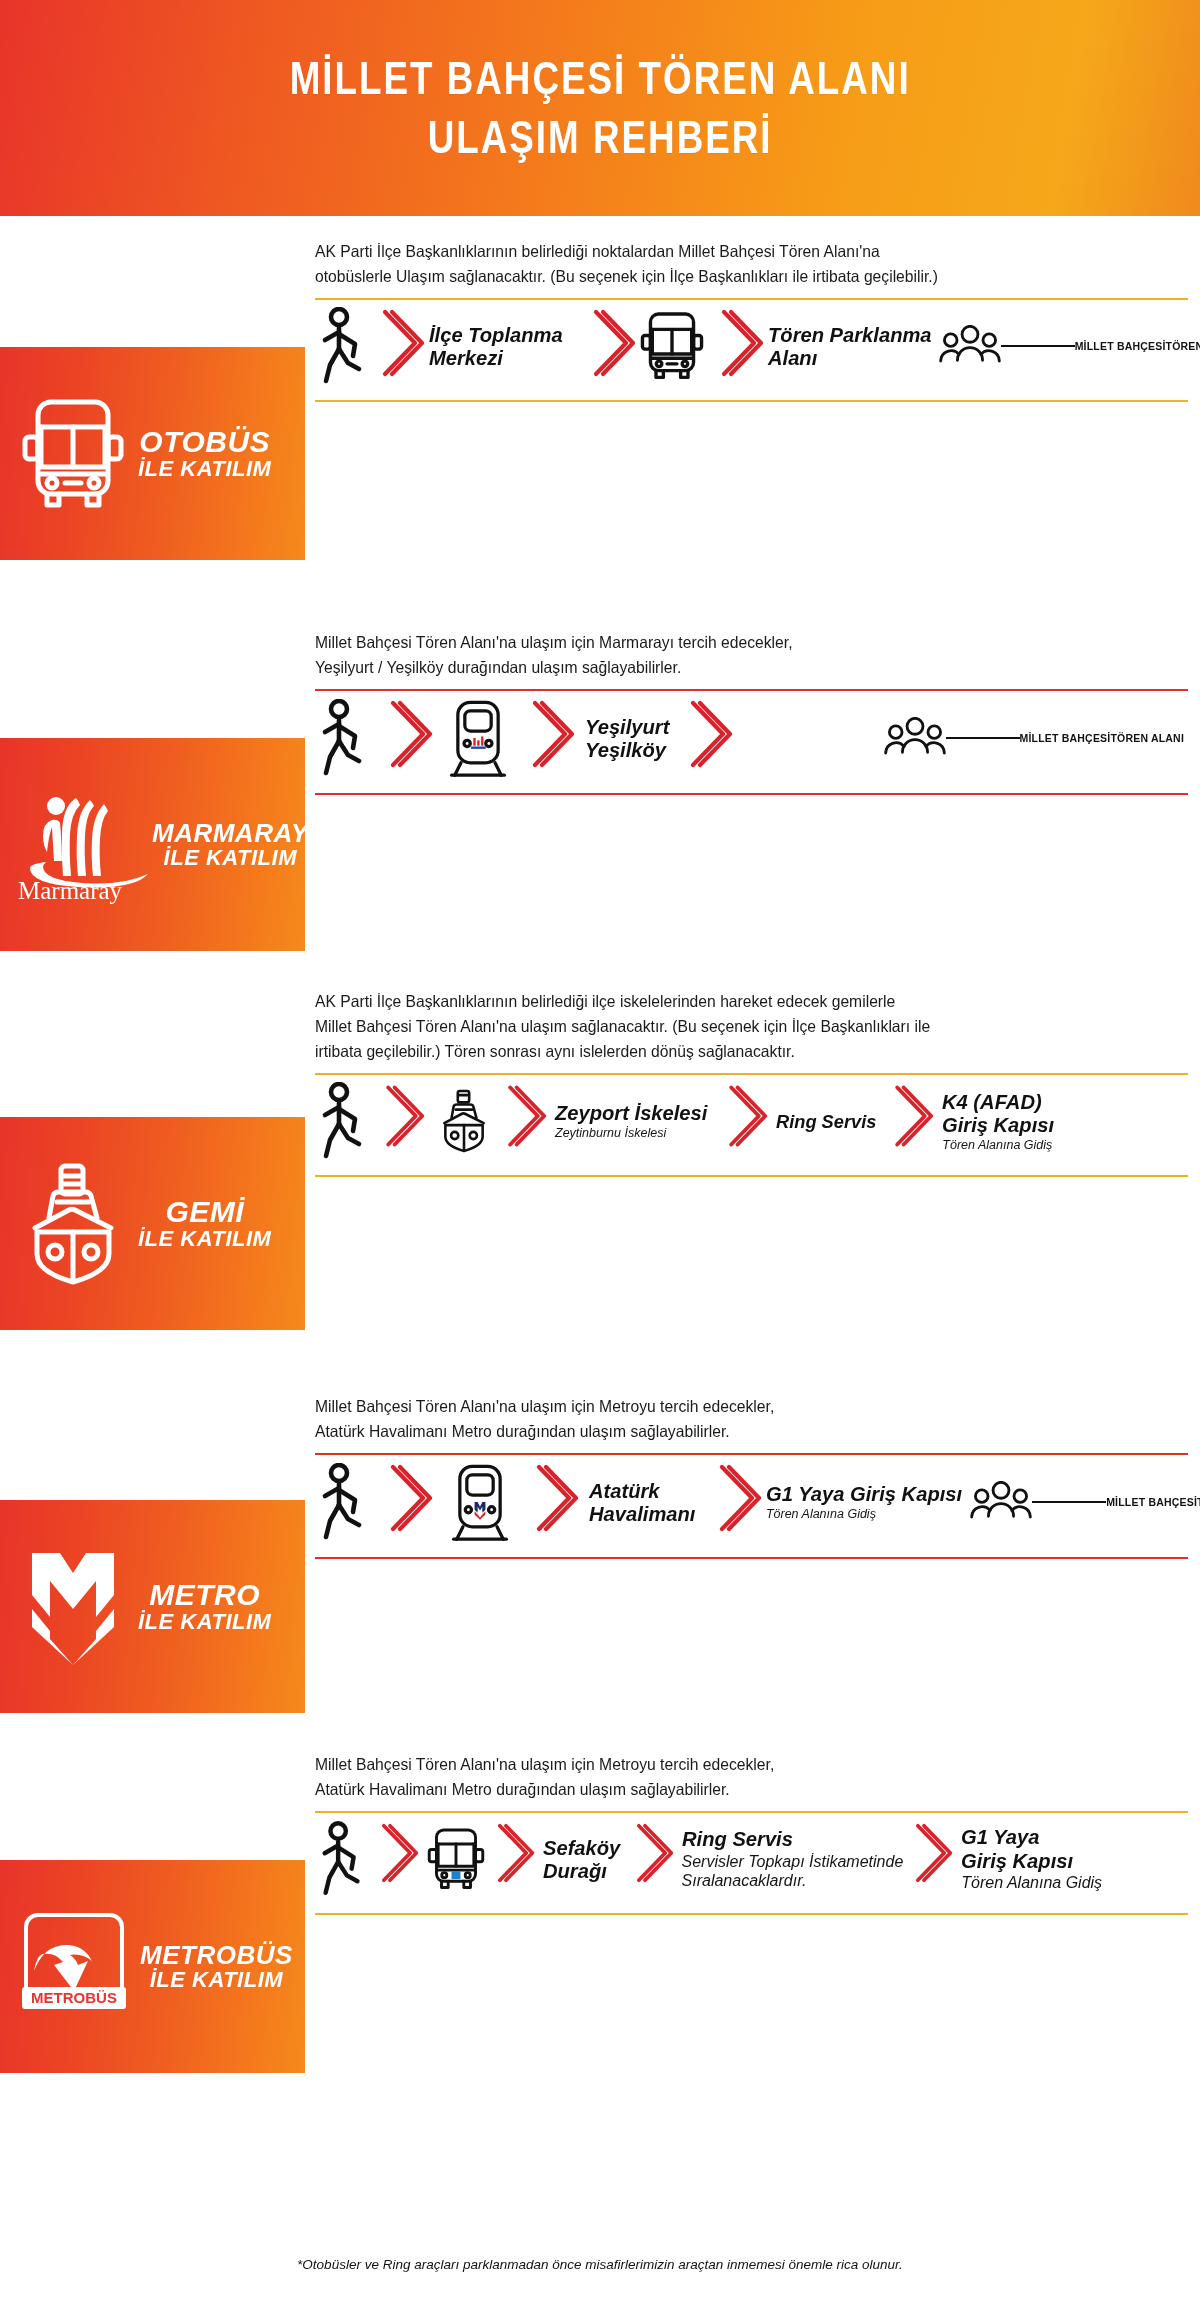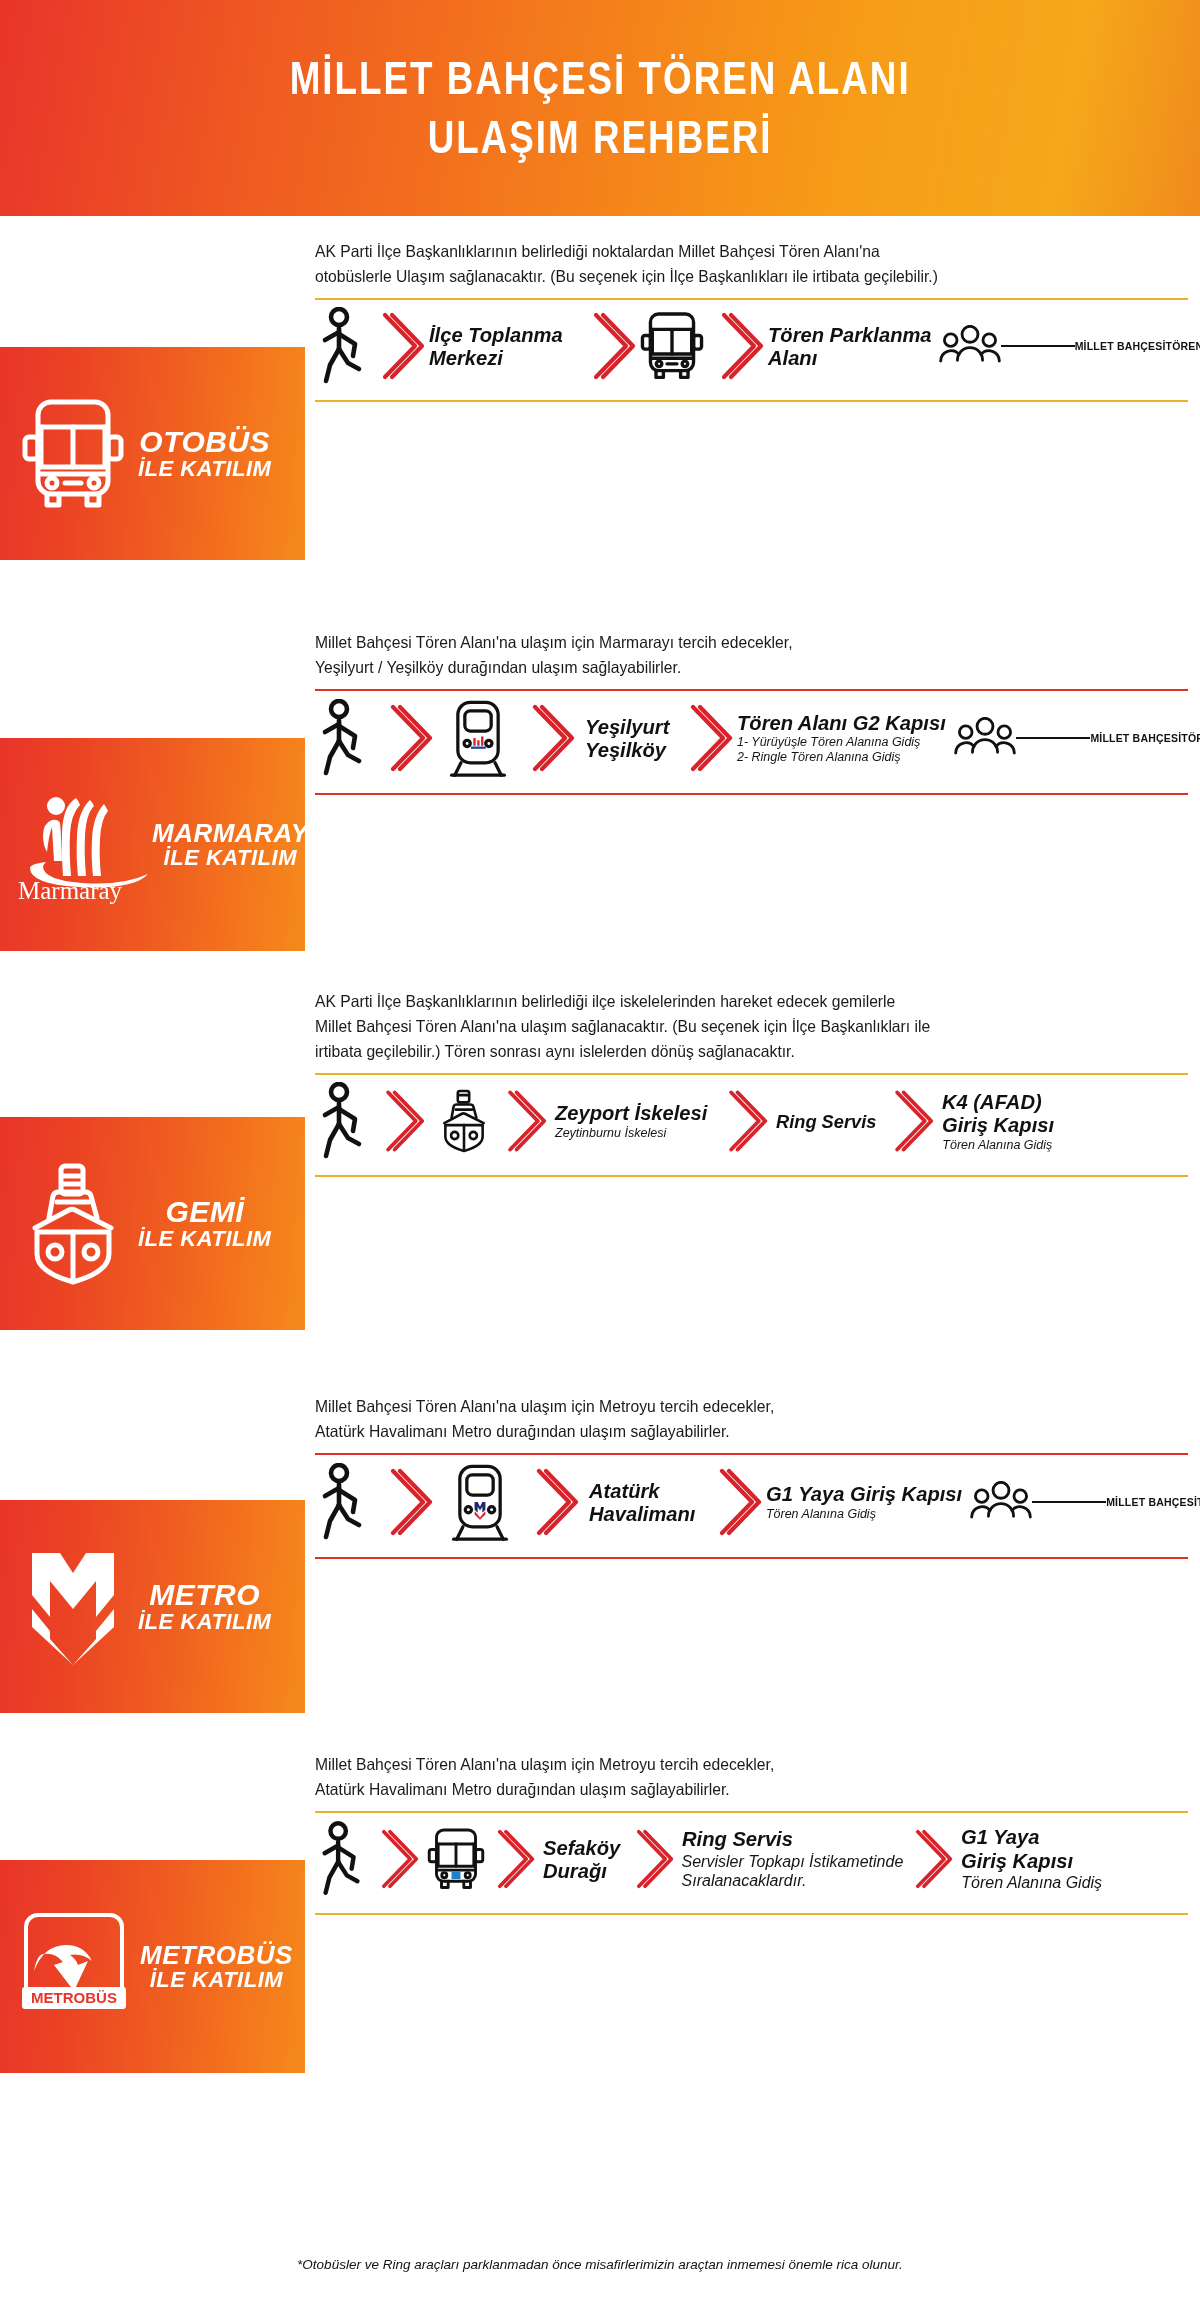--- a/index.html
+++ b/index.html
@@ -89,21 +89,20 @@
     white-space: pre-line;
   }
 
   
   .flow {
     margin-top: 9px;
     border-top: 2.5px solid #eab227;
     border-bottom: 2.5px solid #eab227;
     padding: 6px 0 14px 0;
     display: flex;
-    align-items: center;
     min-height: 104px;
   }
   .flow.red { border-top-color: #e03127; border-bottom-color: #e03127; }
 
   .node {
     display: flex;
     align-items: center;
     flex: 0 0 auto;
   }
 
@@ -374,27 +373,20 @@
       <div class="node" style="margin-left:6px;">
         <div class="txt">Yeşilyurt
 Yeşilköy</div>
       </div>
 
       <svg class="chev" width="50" height="74" viewBox="0 0 50 74" style="margin-left:10px;">
         <path d="M10 6 L40 37 L10 68" fill="none" stroke="#d9232b" stroke-width="4.2" stroke-linejoin="round" stroke-linecap="round"></path>
         <path d="M10 6 L40 37 L10 68" fill="none" stroke="#d9232b" stroke-width="4.2" stroke-linejoin="round" stroke-linecap="round" transform="translate(7,0)"></path>
       </svg>
 
-      <div class="node">
-        <div>
-          <div class="txt">Tören Alanı G2 Kapısı</div>
-          <span class="sub">1- Yürüyüşle Tören Alanına Gidiş
-2- Ringle Tören Alanına Gidiş</span>
-        </div>
-      </div>
 
       <div class="dest">
         <svg width="62" height="42" viewBox="0 0 74 50">
           <g fill="none" stroke="#111" stroke-width="3.4" stroke-linecap="round">
             <circle cx="37" cy="11" r="9.5"></circle>
             <path d="M22 42 a15 15 0 0 1 30 0"></path>
             <circle cx="14" cy="18" r="7.5"></circle>
             <path d="M2 43 a12.5 12.5 0 0 1 22 -8"></path>
             <circle cx="60" cy="18" r="7.5"></circle>
             <path d="M72 43 a12.5 12.5 0 0 0 -22 -8"></path>

